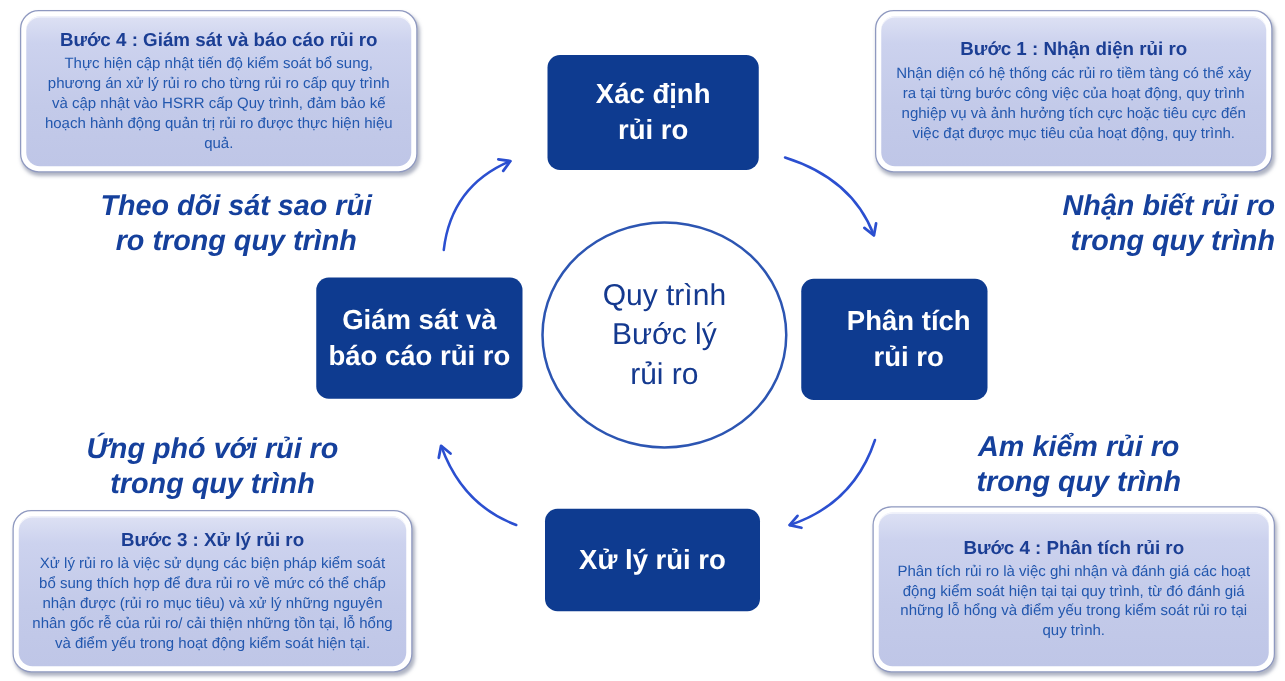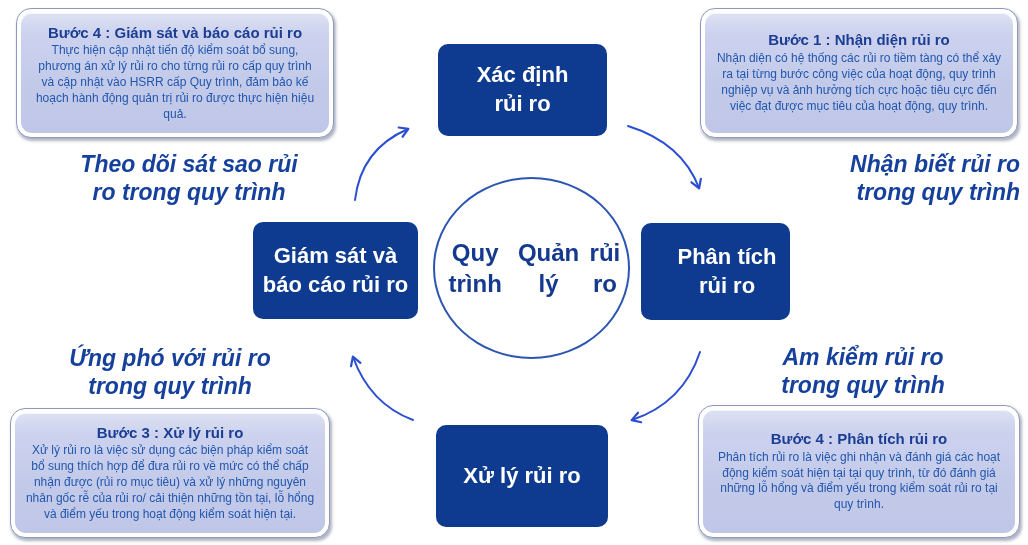--- a/index.html
+++ b/index.html
@@ -40,22 +40,22 @@
     border-radius:10px;
     display:flex; flex-direction:column; justify-content:center; align-items:center;
     color:#ffffff; font-weight:bold; font-size:22px; line-height:1.3;
     text-align:center;
   }
   
   .center-circle {
     position:absolute; left:433px; top:177px; width:197px; height:182px;
     border:2px solid #2c55b2; border-radius:50%;
     background:#ffffff;
-    display:flex; flex-direction:row; justify-content:center; align-items:center;
-    color:#14398f; font-weight:bold; font-size:24px; line-height:1.3;
+    display:flex; flex-direction:column; justify-content:center; align-items:center;
+    color:#14398f; font-weight:normal; font-size:24px; line-height:1.3;
     text-align:center;
   }
   
   .caption {
     position:absolute;
     color:#15409c; font-weight:bold; font-style:italic;
     font-size:23px; line-height:1.22; text-align:center;
   }
   .arrows { position:absolute; left:0; top:0; pointer-events:none; }
 </style>
@@ -129,28 +129,28 @@
   <div class="node" style="left:438px; top:44px; width:169px; height:92px;">
     <div>Xác định</div>
     <div>rủi ro</div>
   </div>
 
   <div class="node" style="left:641px; top:223px; width:149px; height:97px;padding-left:23px;">
     <div>Phân tích</div>
     <div>rủi ro</div>
   </div>
 
-  <div class="node" style="left:436px; top:425px; width:172px; height:102px;">
+  <div class="node" style="left:436px; top:407px; width:172px; height:82px;">
     <div>Xử lý rủi ro</div>
   </div>
 
   <div class="node" style="left:253px; top:222px; width:165px; height:97px;">
     <div>Giám sát và</div>
     <div>báo cáo rủi ro</div>
   </div>
 
   <div class="center-circle">
     <div>Quy trình</div>
-    <div>Quản lý</div>
+    <div>Bước lý</div>
     <div>rủi ro</div>
   </div>
 
 </div>
 
 </body></html>

